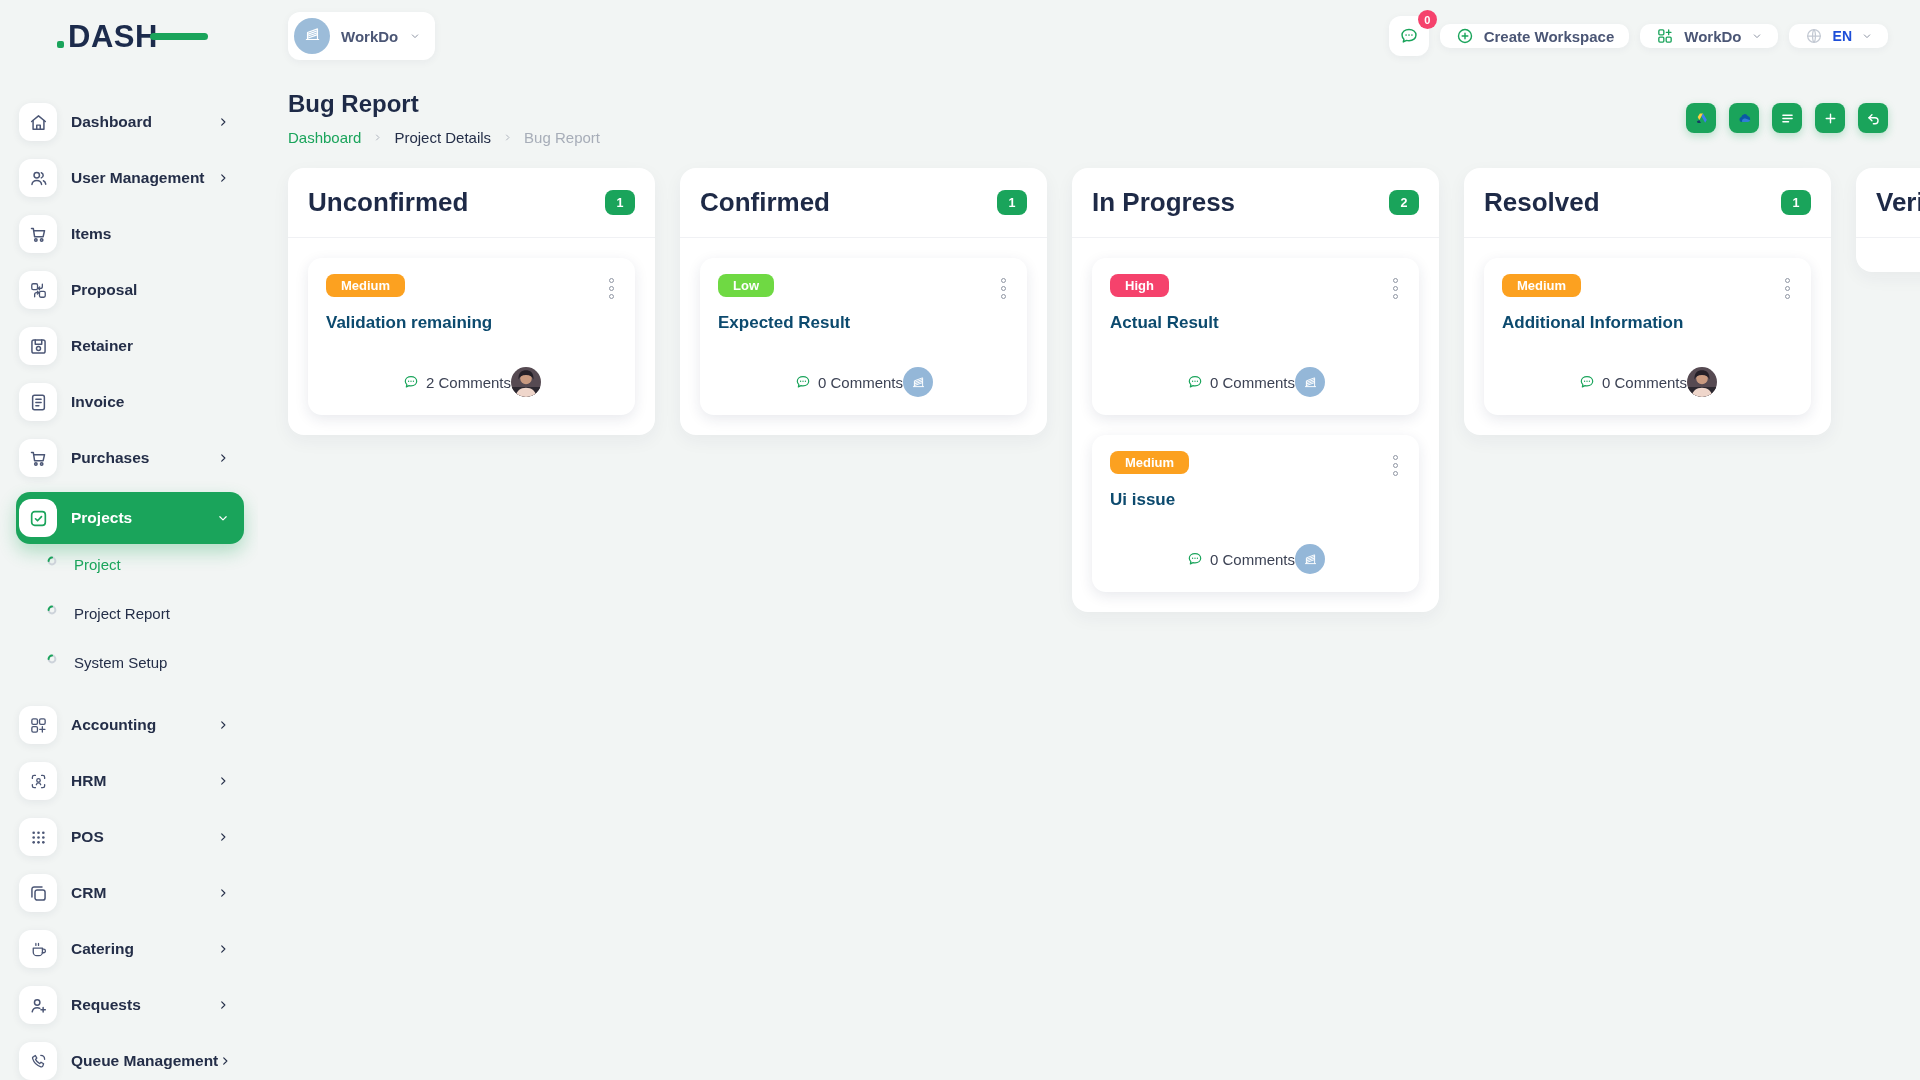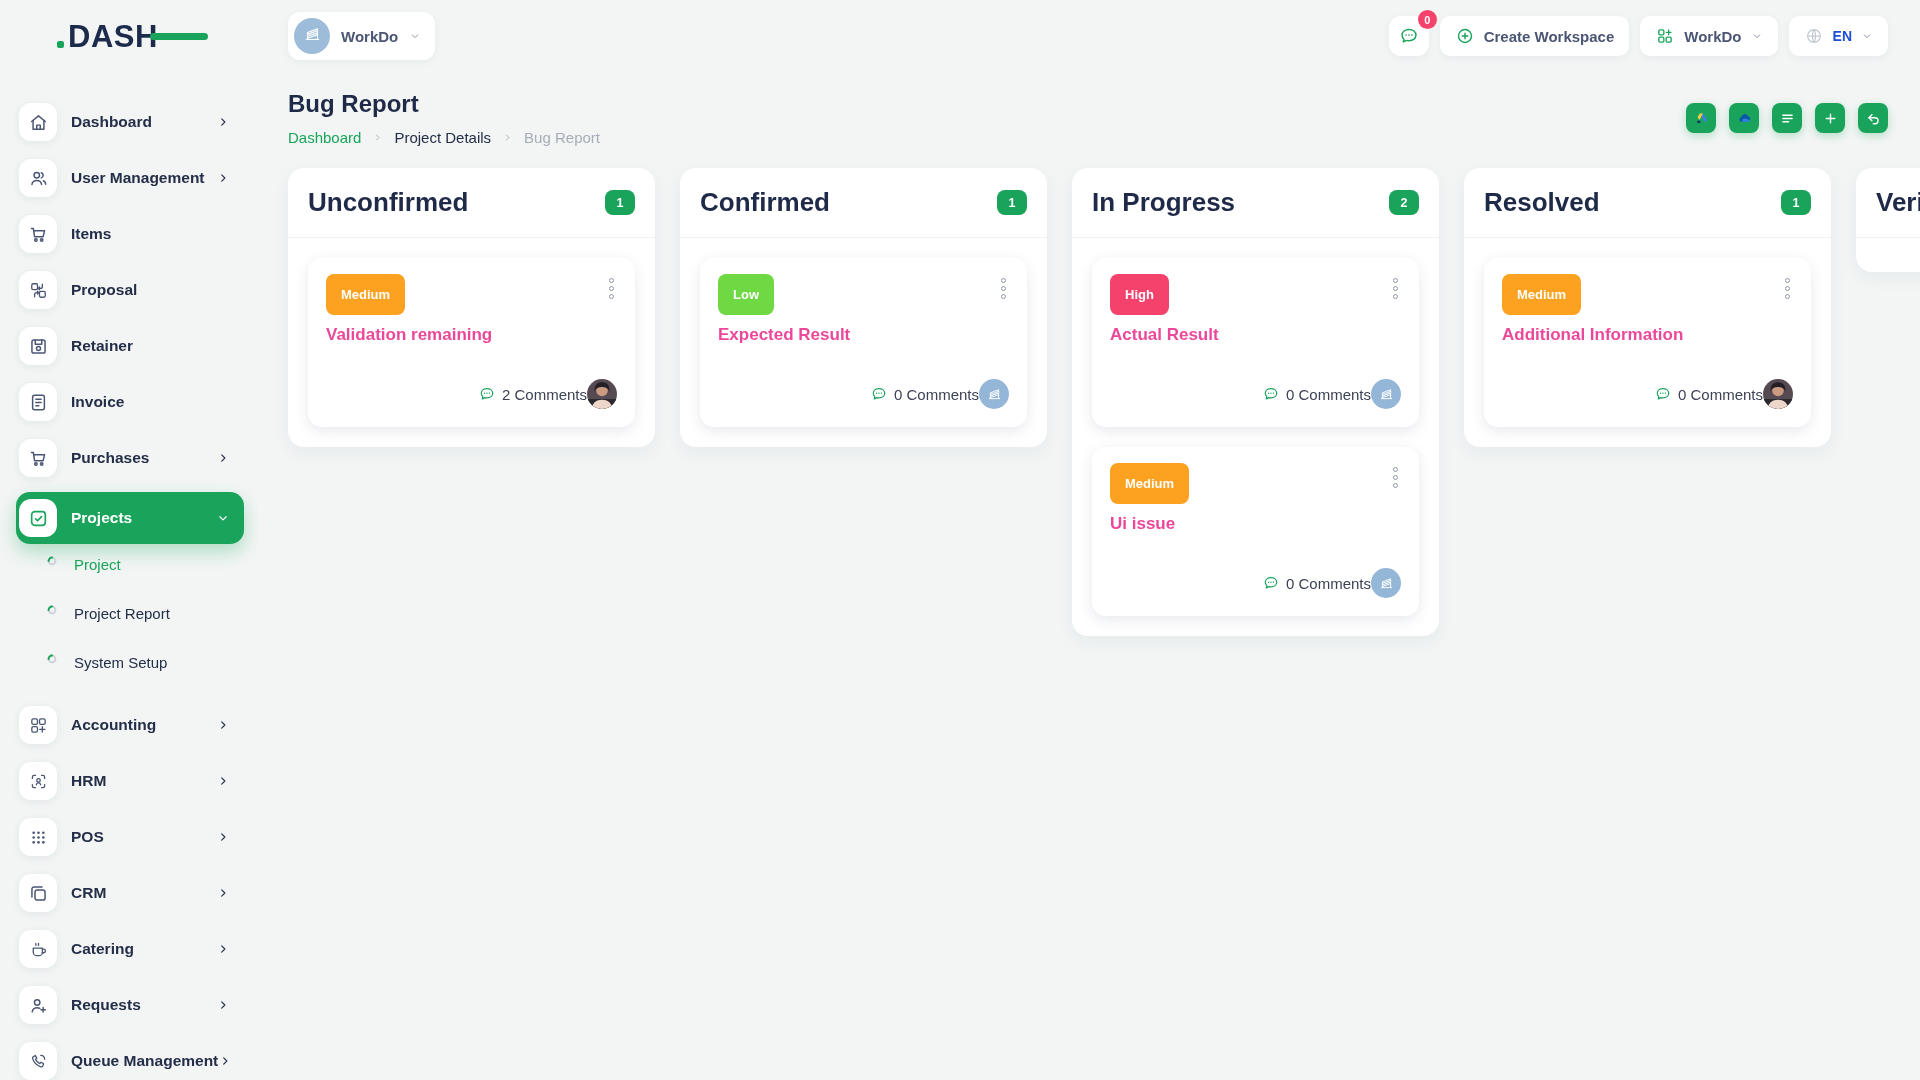--- a/index.html
+++ b/index.html
@@ -34,21 +34,21 @@
   .ws-pill { background:#fff; border-radius:12px; height:48px; display:flex; align-items:center; padding:0 14px 0 6px; gap:11px; box-shadow:0 2px 8px rgba(30,42,74,.05); cursor:pointer; border:none; }
   .ws-avatar { width:36px; height:36px; border-radius:50%; background:#9cbcd9; display:flex; align-items:center; justify-content:center; color:#fff; }
   .ws-avatar svg { width:23px; height:23px; }
   .ws-label { font-size:15px; font-weight:600; color:#4b5675; }
   .chev-sm { color:#8d94a3; display:flex; }
   .chev-sm svg { width:12px; height:12px; }
   .top-spacer { flex:1; }
   .icon-btn { width:40px; height:40px; border-radius:12px; background:#fff; box-shadow:0 2px 8px rgba(30,42,74,.05); position:relative; display:flex; align-items:center; justify-content:center; color:#1aa45b; cursor:pointer; border:none; }
   .icon-btn svg { width:22px; height:22px; }
   .badge-dot { position:absolute; top:-6px; right:-8px; min-width:19px; height:19px; border-radius:10px; background:#f5426c; color:#fff; font-size:11px; font-weight:700; display:flex; align-items:center; justify-content:center; padding:0 5px; }
-  .pill-btn { height:40px; border-radius:10px; background:#fff; box-shadow:0 2px 8px rgba(30,42,74,.05); display:flex; align-items:center; gap:9px; padding:0 15px; font-size:15px; font-weight:600; color:#4b5675; border:none; cursor:pointer; font-family:inherit; }
+  .pill-btn { height:24px; border-radius:10px; background:#fff; box-shadow:0 2px 8px rgba(30,42,74,.05); display:flex; align-items:center; gap:9px; padding:0 15px; font-size:15px; font-weight:600; color:#4b5675; border:none; cursor:pointer; font-family:inherit; }
   .pi { display:flex; }
   .pi svg { width:20px; height:20px; }
   .pi.green { color:#1aa45b; }
   .pi.gray { color:#c3c9d3; }
   .lang { color:#1d4ed8; font-size:14px; font-weight:700; }
 
   .page-head { display:flex; align-items:center; justify-content:space-between; padding:18px 32px 0 30px; flex:none; }
   h1.page-title { font-size:24px; font-weight:700; color:#1e2a47; margin-bottom:11px; }
   .crumbs { display:flex; align-items:center; gap:11px; font-size:15px; }
   .crumb-link { color:#1aa45b; cursor:pointer; }
@@ -63,25 +63,25 @@
   
   .board { display:flex; gap:25px; padding:22px 0 0 30px; align-items:flex-start; flex:1; }
   .column { width:367px; flex:none; background:#fff; border-radius:16px; box-shadow:0 6px 18px rgba(30,42,74,.05); }
   .col-head { display:flex; align-items:center; justify-content:space-between; padding:19px 20px; border-bottom:1px solid #f0f1f4; }
   .col-title { font-size:26px; font-weight:700; color:#1e2a47; white-space:nowrap; }
   .col-count { min-width:30px; height:25px; border-radius:8px; background:#1aa45b; color:#fff; font-size:12.5px; font-weight:600; display:flex; align-items:center; justify-content:center; padding:0 6px; }
   .col-body { padding:20px; display:flex; flex-direction:column; gap:20px; }
   .col-body.empty { padding:17px; }
   .card { background:#fff; border-radius:14px; box-shadow:0 4px 14px rgba(30,42,74,.1); padding:16px 18px 18px; cursor:pointer; }
   .card-top { display:flex; justify-content:space-between; align-items:flex-start; }
-  .prio { display:inline-flex; align-items:center; height:41px; padding:0 15px; border-radius:8px; color:#fff; font-size:13px; font-weight:600; }
+  .prio { display:inline-flex; align-items:center; height:23px; padding:0 15px; border-radius:8px; color:#fff; font-size:13px; font-weight:600; }
   .dots { display:flex; flex-direction:column; gap:3px; padding:4px 3px; cursor:pointer; }
   .dots i { width:5px; height:5px; border:1.4px solid #8f96a3; border-radius:50%; display:block; }
-  .card-title { font-size:17px; font-weight:700; color:#ec4899; margin-top:10px; }
-  .card-foot { display:flex; align-items:center; justify-content:flex-end; margin-top:34px; }
+  .card-title { font-size:17px; font-weight:700; color:#0c4a6e; margin-top:10px; }
+  .card-foot { display:flex; align-items:center; justify-content:center; margin-top:34px; }
   .comments { display:flex; align-items:center; gap:6px; font-size:15px; color:#3c4254; }
   .comments .cic { display:flex; color:#1aa45b; }
   .comments .cic svg { width:18px; height:18px; }
   .avatar { width:30px; height:30px; border-radius:50%; overflow:hidden; flex:none; }
   .avatar.building { background:#94b7d8; display:flex; align-items:center; justify-content:center; color:#fff; }
   .avatar.building svg { width:19px; height:19px; }
   .avatar.photo svg { width:30px; height:30px; display:block; }
 </style>
 </head>
 <body>

